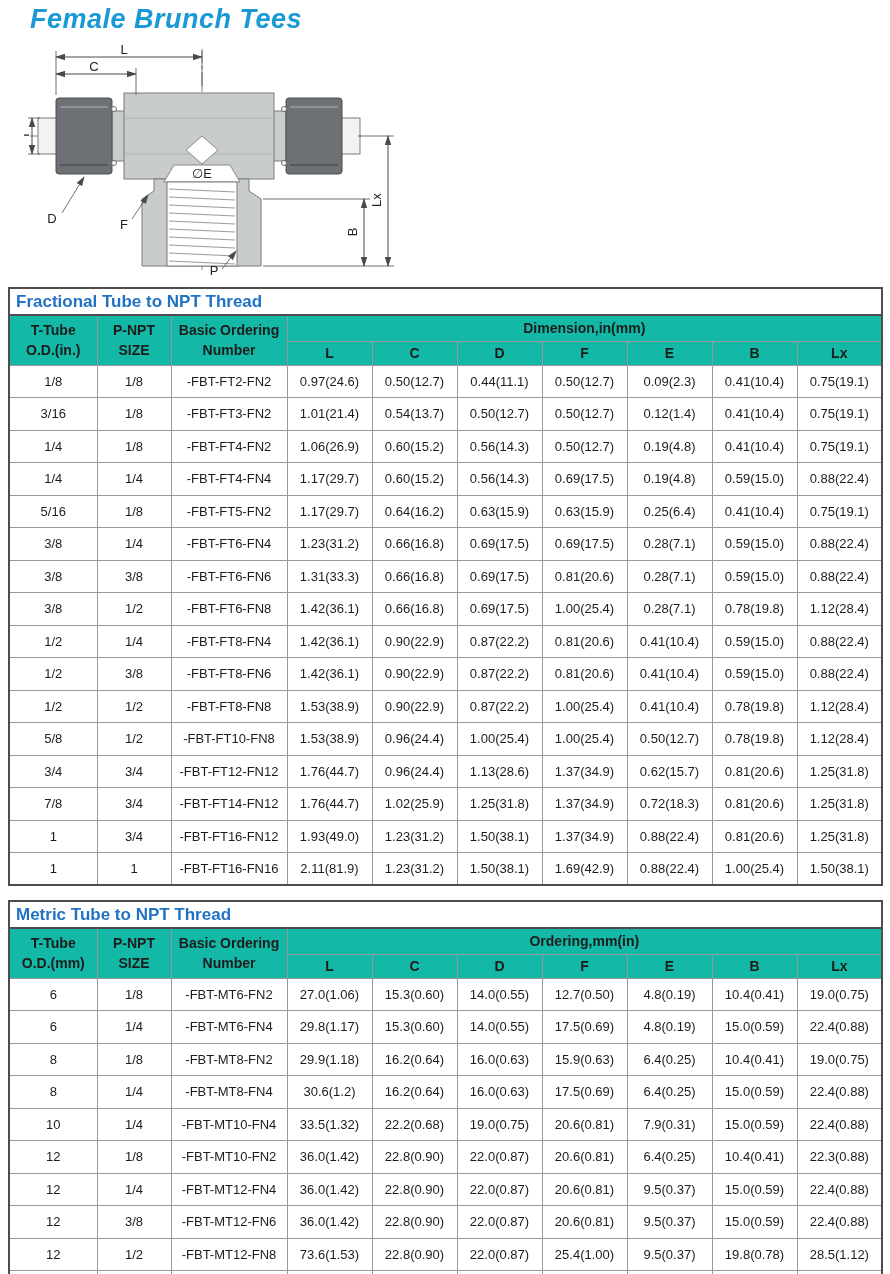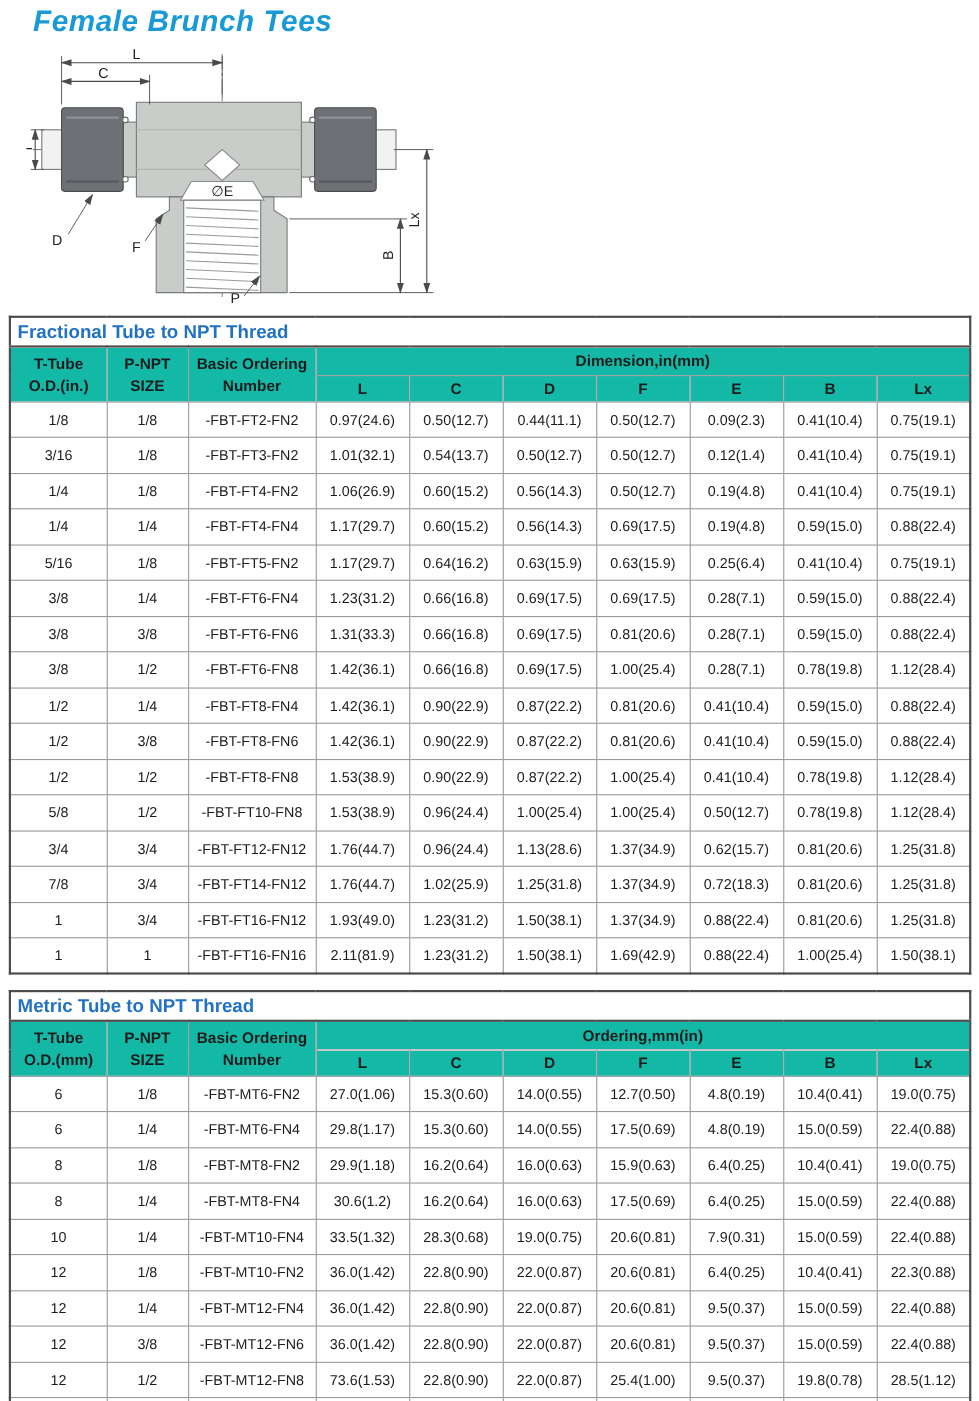--- a/index.html
+++ b/index.html
@@ -187,21 +187,21 @@
         <td>0.44(11.1)</td>
         <td>0.50(12.7)</td>
         <td>0.09(2.3)</td>
         <td>0.41(10.4)</td>
         <td>0.75(19.1)</td>
       </tr>
       <tr>
         <td>3/16</td>
         <td>1/8</td>
         <td>-FBT-FT3-FN2</td>
-        <td>1.01(32.1)</td>
+        <td>1.01(21.4)</td>
         <td>0.54(13.7)</td>
         <td>0.50(12.7)</td>
         <td>0.50(12.7)</td>
         <td>0.12(1.4)</td>
         <td>0.41(10.4)</td>
         <td>0.75(19.1)</td>
       </tr>
       <tr>
         <td>1/4</td>
         <td>1/8</td>
@@ -462,21 +462,21 @@
         <td>17.5(0.69)</td>
         <td>6.4(0.25)</td>
         <td>15.0(0.59)</td>
         <td>22.4(0.88)</td>
       </tr>
       <tr>
         <td>10</td>
         <td>1/4</td>
         <td>-FBT-MT10-FN4</td>
         <td>33.5(1.32)</td>
-        <td>28.3(0.68)</td>
+        <td>22.2(0.68)</td>
         <td>19.0(0.75)</td>
         <td>20.6(0.81)</td>
         <td>7.9(0.31)</td>
         <td>15.0(0.59)</td>
         <td>22.4(0.88)</td>
       </tr>
       <tr>
         <td>12</td>
         <td>1/8</td>
         <td>-FBT-MT10-FN2</td>

